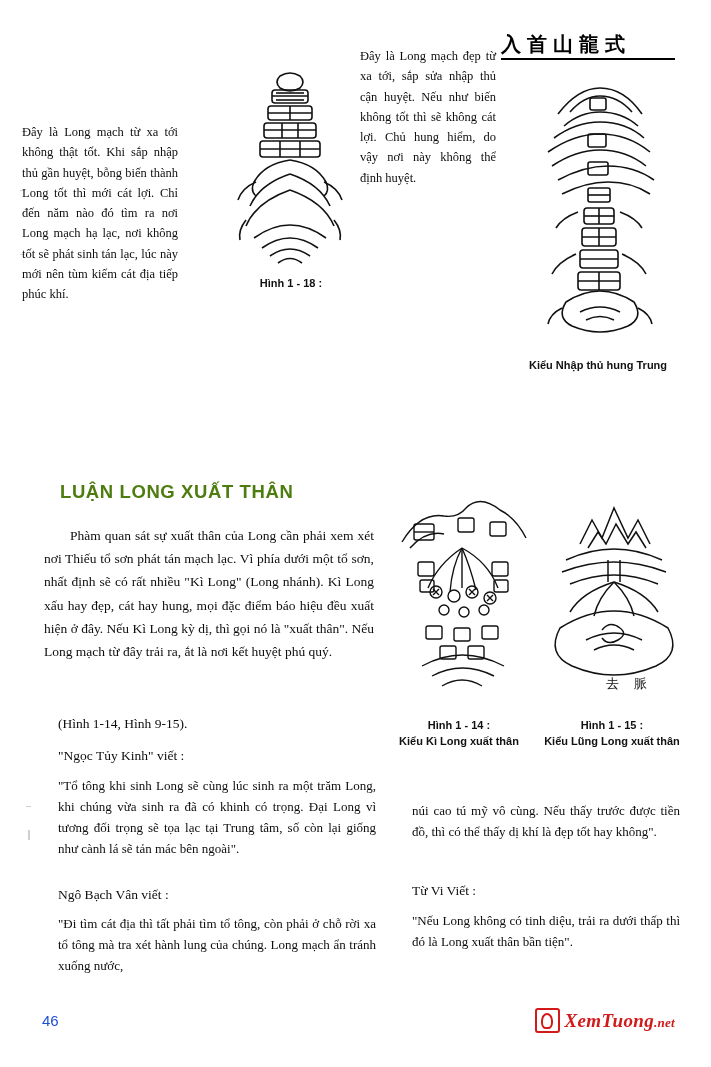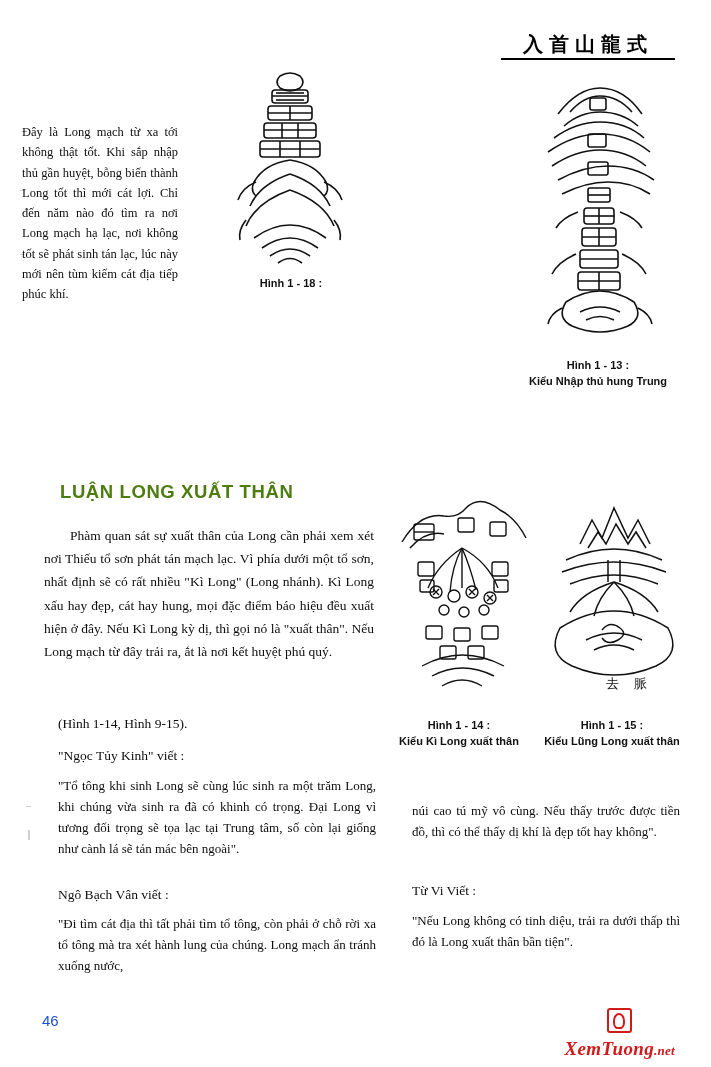--- a/index.html
+++ b/index.html
@@ -76,42 +76,40 @@
     top: 32px;
     width: 174px;
     height: 34px;
   }
   .banner .chars {
     font-family: "DejaVu Sans", sans-serif;
     font-size: 20px;
     font-weight: bold;
     letter-spacing: 6px;
     color: #000;
-    text-align: center;
     line-height: 24px;
   }
   .banner .rule {
     height: 2px;
     background: #000;
     margin-top: 2px;
   }
   
   .fig {
     position: absolute;
   }
   .fig svg { display: block; }
   
   .logo {
     position: absolute;
     right: 36px;
     top: 1008px;
     display: flex;
     align-items: center;
     gap: 5px;
-    flex-direction: column;
   }
   .logo .mark {
     width: 21px;
     height: 21px;
     border: 2px solid #d11a1a;
     border-radius: 3px;
     position: relative;
   }
   .logo .mark::after {
     content: "";
@@ -148,20 +146,21 @@
   <div class="edge-mark" style="left:26px;top:806px;"></div>
   <div class="edge-mark" style="left:28px;top:830px;height:10px;width:2px;"></div>
 
   <div class="banner">
     <div class="chars">入首山龍式</div>
     <div class="rule"></div>
   </div>
 
   <div class="txt" style="left:22px; top:122px; width:156px;">Đây là Long mạch từ xa tới không thật tốt. Khi sắp nhập thủ gần huyệt, bỗng biến thành Long tốt thì mới cát lợi. Chỉ đến năm nào đó tìm ra nơi Long mạch hạ lạc, nơi không tốt sẽ phát sinh tán lạc, lúc này mới nên tùm kiếm cát địa tiếp phúc khí.</div>
 
+  <div class="txt" style="left:360px; top:46px; width:136px;">Đây là Long mạch đẹp từ xa tới, sắp sửa nhập thủ cận huyệt. Nếu như biến không tốt thì sẽ không cát lợi. Chủ hung hiểm, do vậy nơi này không thể định huyệt.</div>
 
   <div class="fig" style="left:210px; top:70px;">
     <svg width="160" height="200" viewBox="0 0 160 200">
       <g stroke="#111" fill="none" stroke-width="1.6">
 
         <path d="M70 6 q10 -6 20 0 q6 6 0 12 q-10 6 -20 0 q-6 -6 0 -12 z"></path>
 
         <g>
           <rect x="62" y="20" width="36" height="13" rx="3"></rect>
           <line x1="62" y1="26" x2="98" y2="26"></line>
@@ -242,21 +241,20 @@
 
         <path d="M48 230 q34 -22 68 0 q10 16 -6 24 q-28 12 -56 0 q-16 -8 -6 -24 z"></path>
         <path d="M62 240 q20 -10 40 0"></path>
         <path d="M68 248 q14 -7 28 0"></path>
         <path d="M44 236 q-12 6 -14 16"></path>
         <path d="M120 236 q12 6 14 16"></path>
       </g>
     </svg>
   </div>
   <div class="caption" style="left:500px; top:358px; width:196px;">
-    <div>Hình 1 - 13 :</div>
     <div>Kiểu Nhập thủ hung Trung</div>
   </div>
 
   <div class="section-title" style="left:60px; top:481px;">LUẬN LONG XUẤT THÂN</div>
 
   <div class="txt lead" style="left:38px; top:524px; width:330px; font-size:13.5px; line-height:1.72;">Phàm quan sát sự xuất thân của Long cần phải xem xét nơi Thiếu tổ sơn phát tán mạch lạc. Vì phía dưới một tổ sơn, nhất định sẽ có rất nhiều "Kì Long" (Long nhánh). Kì Long xấu hay đẹp, cát hay hung, mọi đặc điểm báo hiệu đều xuất hiện ở đây. Nếu Kì Long kỳ dị, thì gọi nó là "xuất thân". Nếu Long mạch từ đây trải ra, ắt là nơi kết huyệt phú quý.</div>
 
   <div class="txt" style="left:58px; top:713px; width:320px; font-size:13.5px;">(Hình 1-14, Hình 9-15).</div>
 
   <div class="txt" style="left:58px; top:745px; width:320px; font-size:13.5px;">"Ngọc Tủy Kinh" viết :</div>

